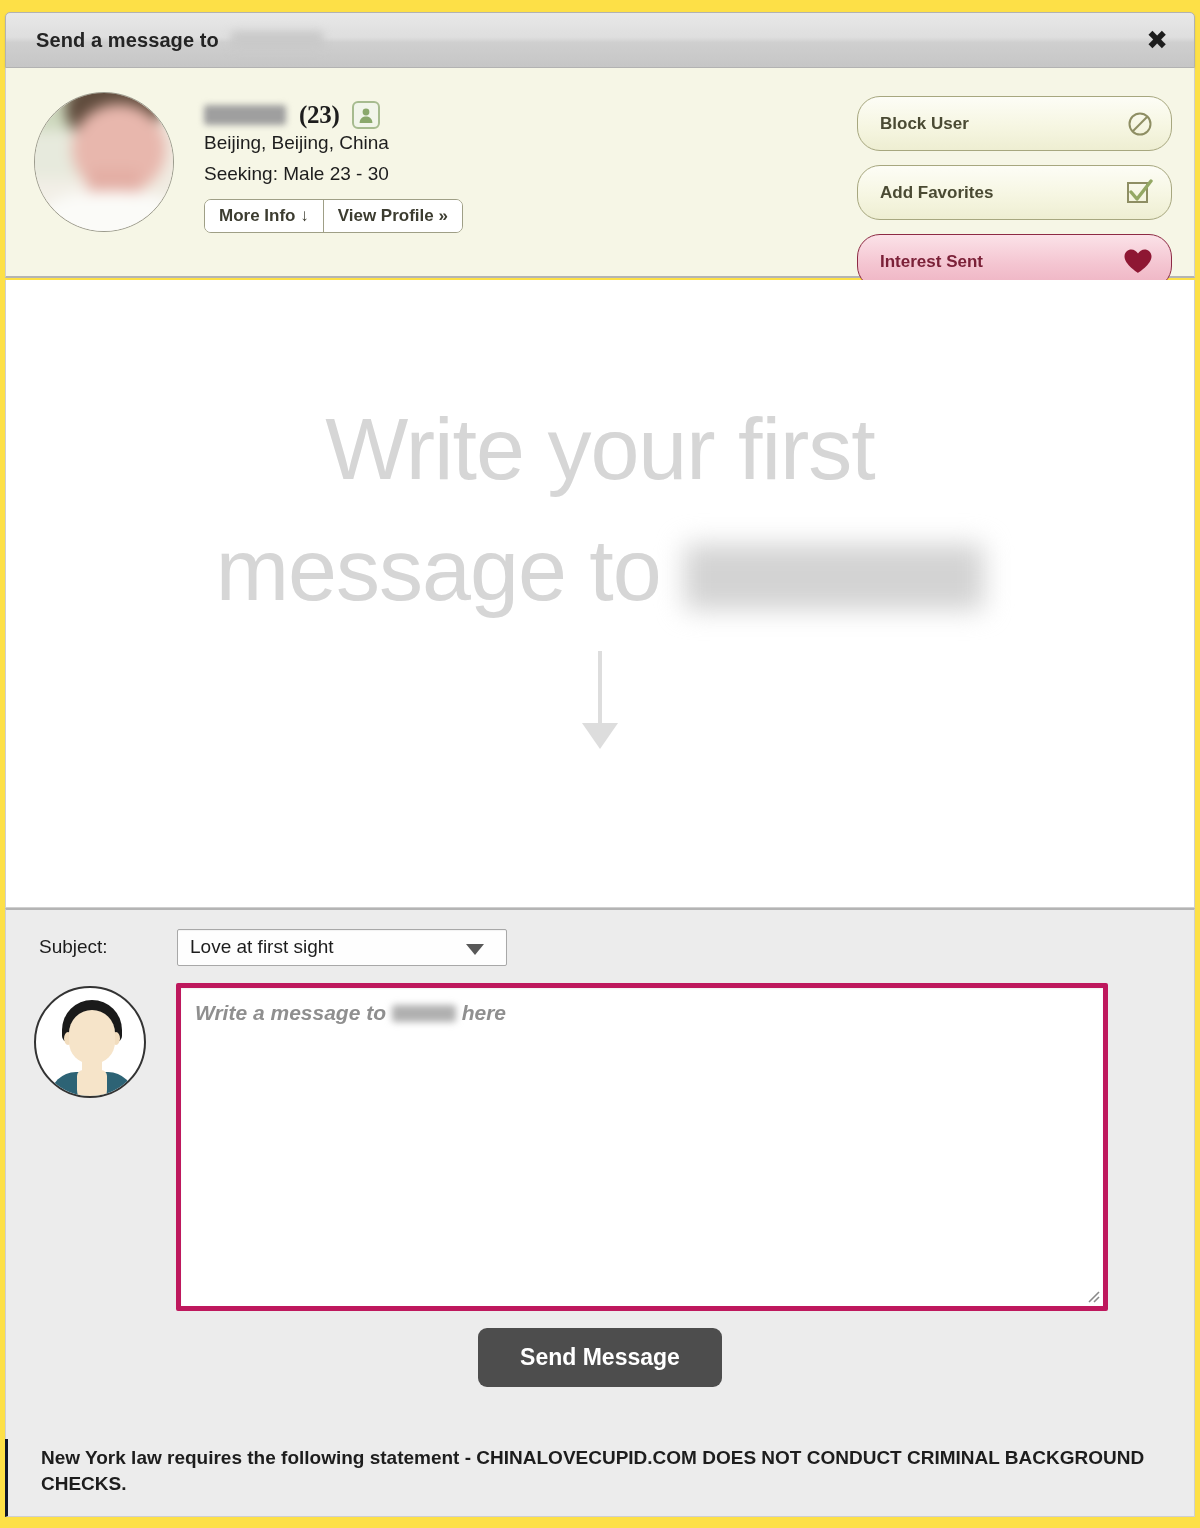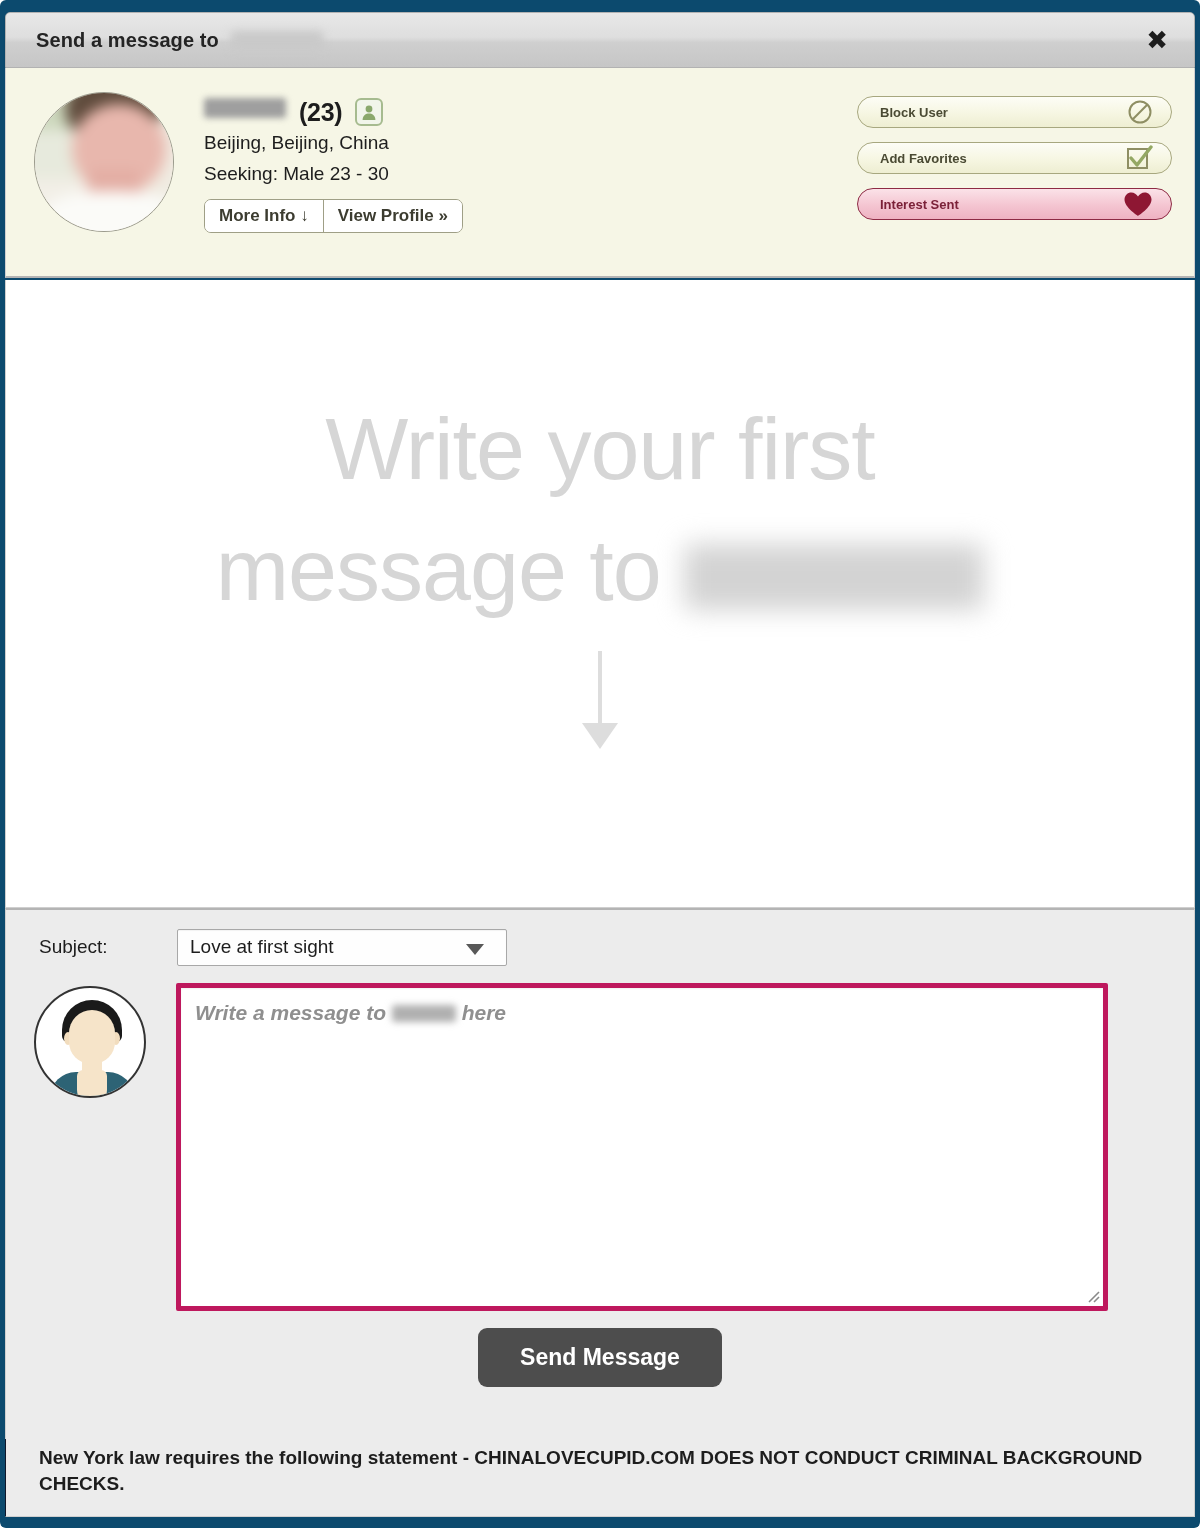--- a/index.html
+++ b/index.html
@@ -5,23 +5,22 @@
   * { box-sizing: border-box; }
   html, body {
     margin: 0; padding: 0;
     background: #ffffff;
     font-family: "Liberation Sans", sans-serif;
   }
   #app {
     position: relative;
     width: 1200px;
     height: 1528px;
-    background: #0c4a6e;
+    background: #fde047;
     overflow: hidden;
-    border-radius: 6px;
   }
 
   
   .titlebar {
     position: absolute;
     left: 5px; top: 12px;
     width: 1190px; height: 56px;
     background: linear-gradient(to bottom, #e8e8e8 0%, #dedede 45%, #cfcfcf 55%, #c6c6c6 100%);
     border: 1px solid #b2b2b2;
     border-radius: 5px 5px 0 0;
@@ -96,22 +95,24 @@
   .ap-shirt  { position:absolute; left:10%; top:68%; width:90%; height:40%; background:#fbfbf8; border-radius:44% 44% 0 0; }
   .ap-shirt2 { position:absolute; left:4%; top:62%; width:40%; height:44%; background:#f2efe7; }
 
   .profile-info {
     margin-left: 30px;
     padding-top: 12px;
     flex: 1 1 auto;
   }
   .name-row {
     display: flex;
+    align-items: center;
     gap: 13px;
     height: 34px;
+    font-family: Liberation Serif, serif;
   }
   .name-blur {
     display: inline-block;
     width: 82px; height: 20px;
     background: #9f9f9f;
     border-radius: 3px;
     filter: blur(3.2px);
   }
   .age {
     font-size: 25px;
@@ -164,27 +165,27 @@
   .actions {
     width: 315px;
     flex: 0 0 auto;
     display: flex;
     flex-direction: column;
     gap: 14px;
     padding-top: 10px;
   }
   .act-btn {
     position: relative;
-    height: 32px;
+    height: 55px;
     border-radius: 23px;
     display: flex;
     align-items: center;
     justify-content: space-between;
     padding: 0 18px 0 22px;
-    font-size: 13px;
+    font-size: 17px;
     font-weight: bold;
     cursor: pointer;
   }
   .act-green {
     background: linear-gradient(to bottom, #fdfdf6 0%, #f6f6e2 55%, #eeeed2 100%);
     border: 1px solid #a7a77f;
     color: #4a4a33;
   }
   .act-pink {
     background: linear-gradient(to bottom, #fbe2e8 0%, #f4c5d1 55%, #eeb2c2 100%);
@@ -368,21 +369,21 @@
     cursor: pointer;
     font-family: "Liberation Sans", sans-serif;
   }
 
   
   .legal {
     position: absolute;
     left: 5px; top: 1439px;
     width: 1190px; height: 78px;
     background: #ececec;
-    border-left: 1px solid #0f172a;
+    border-left: 3px solid #0f172a;
     border-right: 1px solid #cfcfcf;
     border-bottom: 1px solid #cfcfcf;
     padding: 6px 40px 0 33px;
   }
   .legal-text {
     font-size: 19px;
     font-weight: bold;
     color: #1d1d1d;
     line-height: 1.38;
   }

